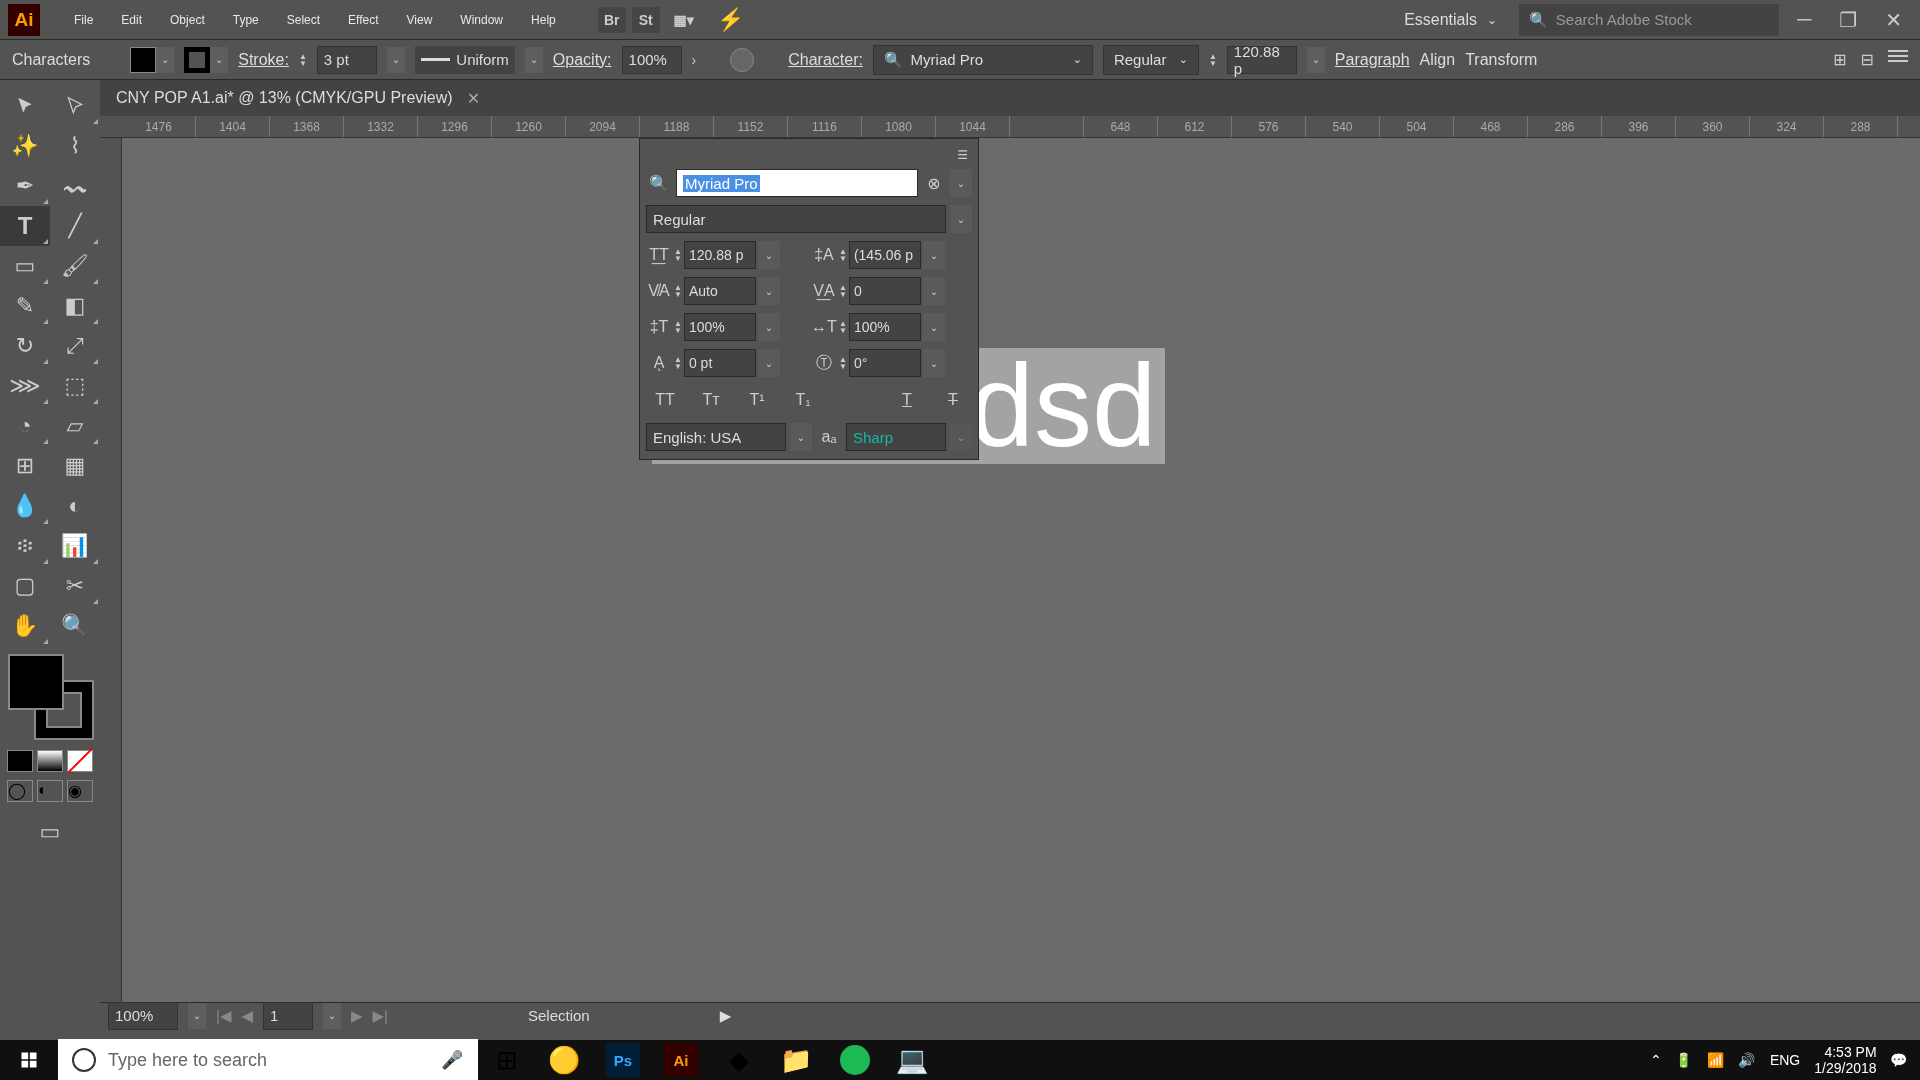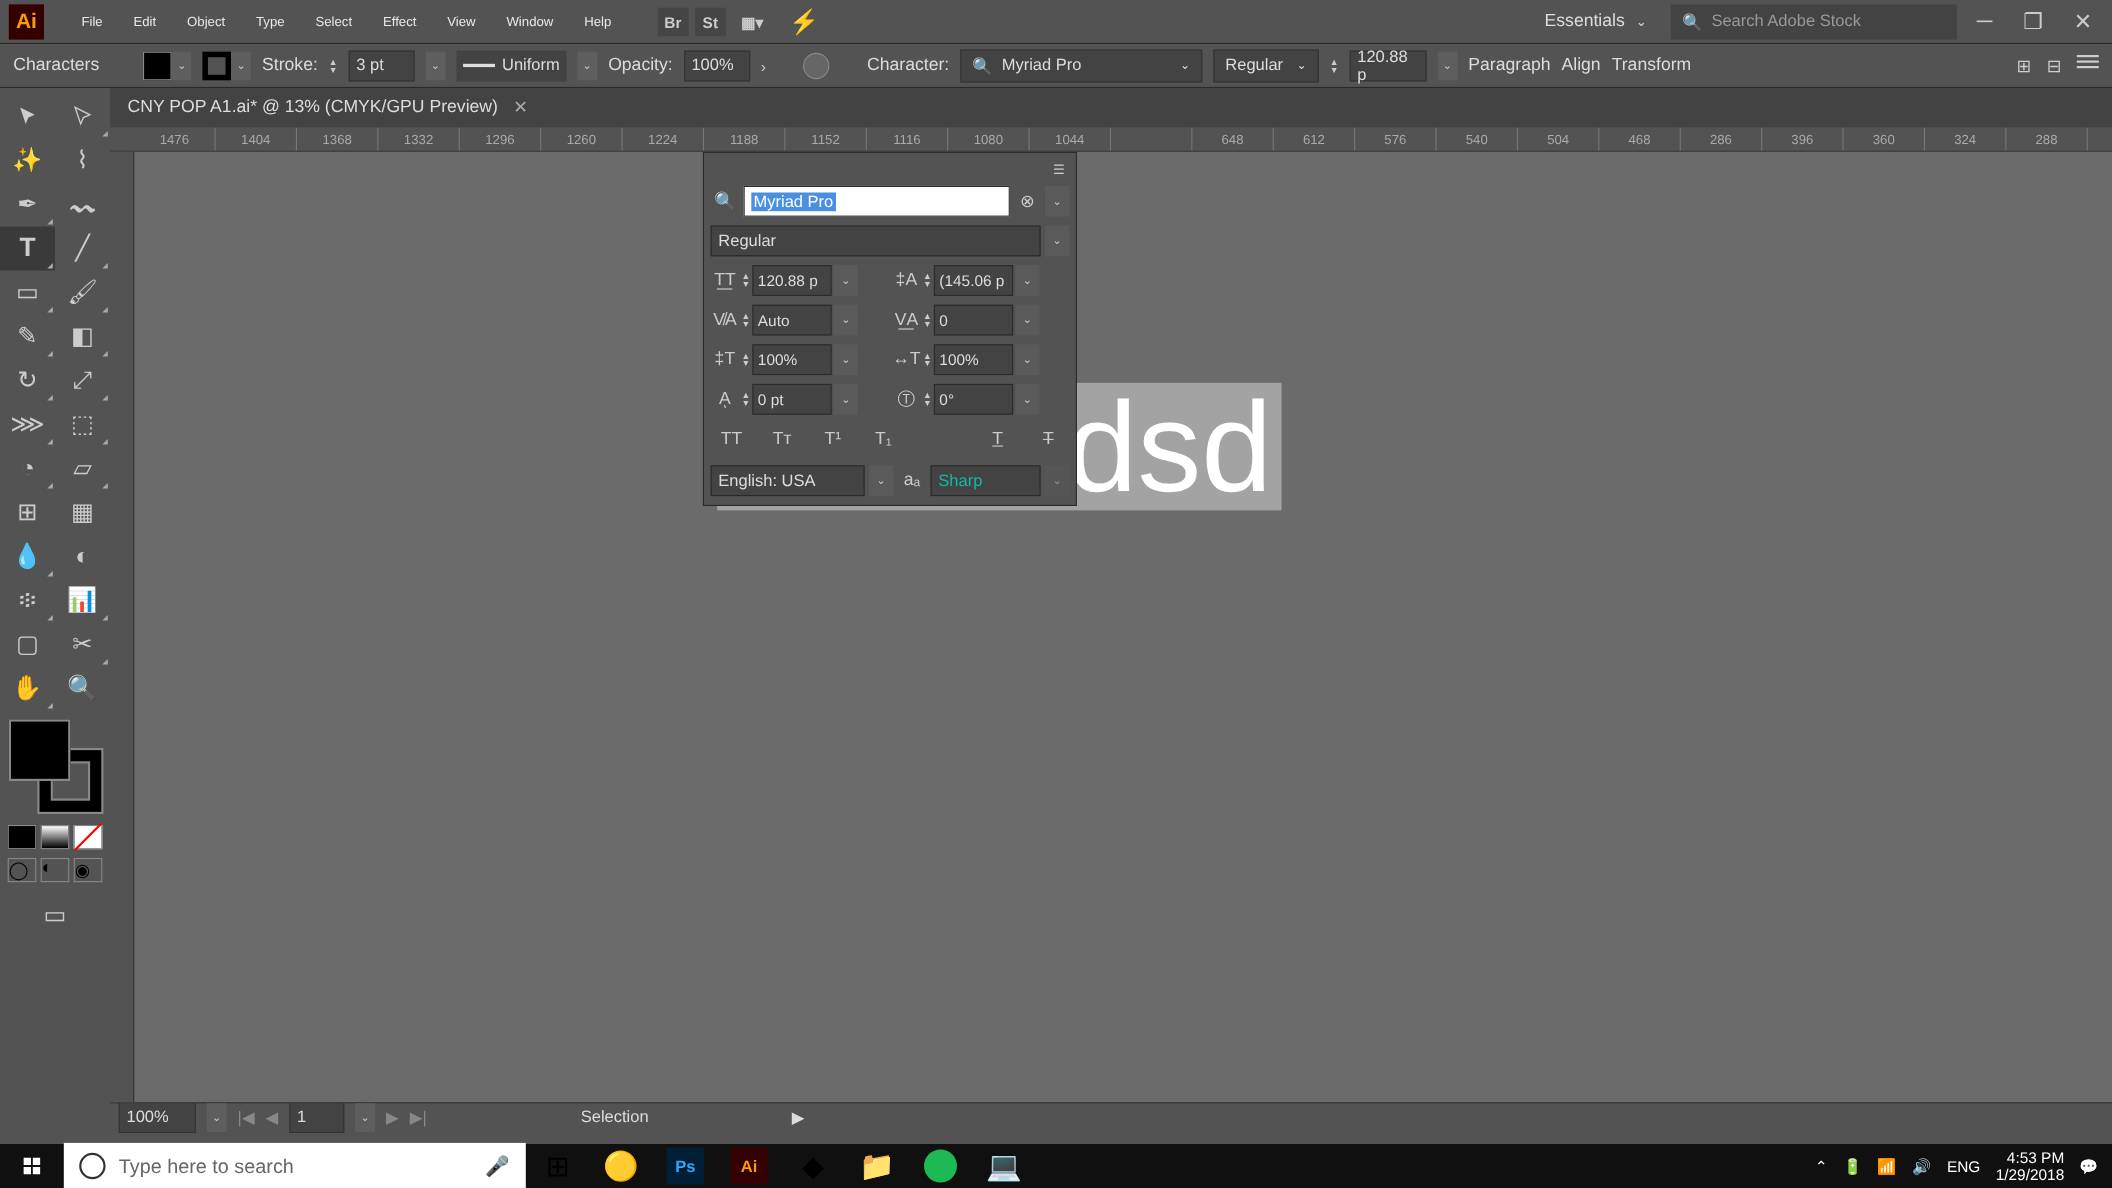--- a/index.html
+++ b/index.html
@@ -6,21 +6,21 @@
 html,body{width:1920px;height:1080px;overflow:hidden;background:#535353}
 .menubar{height:40px;background:#535353;display:flex;align-items:center;padding:0 8px;border-bottom:1px solid #2a2a2a}
 .ai-logo{width:32px;height:32px;background:#330000;color:#ff9a00;font-weight:bold;font-size:19px;display:flex;align-items:center;justify-content:center;margin-right:20px}
 .menu-item{color:#e8e8e8;font-size:12px;padding:6px 14px;cursor:pointer}
 .menu-right{margin-left:auto;display:flex;align-items:center;gap:8px}
 .sq-btn{width:28px;height:26px;background:#454545;color:#ccc;display:flex;align-items:center;justify-content:center;font-size:14px;font-weight:bold}
 .workspace-sel{background:transparent;color:#ddd;padding:6px 14px;font-size:16px;display:flex;align-items:center;gap:10px}
 .search-stock{background:#434343;width:260px;height:32px;display:flex;align-items:center;padding:0 10px;color:#999;font-size:15px;gap:8px}
 .win-ctrl{color:#ccc;font-size:20px;padding:0 10px;cursor:pointer}
 .controlbar{height:40px;background:#535353;display:flex;align-items:center;padding:0 12px;gap:10px;border-bottom:1px solid #2a2a2a}
-.ctrl-label{color:#ddd;font-size:16px;}
+.ctrl-label{color:#ddd;font-size:16px;text-decoration:underline}
 .ctrl-label-plain{color:#ddd;font-size:16px}
 .swatch{width:26px;height:26px;background:#000;border:1px solid #888;position:relative}
 .dd-arrow{width:18px;height:26px;background:#5e5e5e;color:#ccc;display:flex;align-items:center;justify-content:center;font-size:10px}
 .num-input{background:#434343;color:#ddd;border:1px solid #333;height:28px;padding:0 6px;font-size:15px;display:flex;align-items:center}
 .stroke-profile{width:100px;height:28px;background:#434343;display:flex;align-items:center;padding:0 6px;color:#ddd;font-size:15px;gap:6px}
 .stroke-line{width:52px;height:3px;background:#ddd}
 .globe{width:24px;height:24px;border-radius:50%;background:#666;border:1px solid #888}
 .font-sel{background:#434343;height:30px;display:flex;align-items:center;padding:0 10px;color:#ddd;font-size:15px;gap:8px;border:1px solid #333}
 .spin{display:flex;flex-direction:column;font-size:8px;color:#ccc;line-height:7px}
 .main{display:flex;height:calc(100% - 80px - 52px)}
@@ -255,21 +255,21 @@
       <span>CNY POP A1.ai* @ 13% (CMYK/GPU Preview)</span>
       <span class="close-x">✕</span>
     </div>
     <div class="ruler-h">
       <div class="ruler-tick">1476</div>
         <div class="ruler-tick">1404</div>
         <div class="ruler-tick">1368</div>
         <div class="ruler-tick">1332</div>
         <div class="ruler-tick">1296</div>
         <div class="ruler-tick">1260</div>
-        <div class="ruler-tick">1224</div>
+        <div class="ruler-tick">2094</div>
         <div class="ruler-tick">1188</div>
         <div class="ruler-tick">1152</div>
         <div class="ruler-tick">1116</div>
         <div class="ruler-tick">1080</div>
         <div class="ruler-tick">1044</div>
         <div class="ruler-tick"></div>
         <div class="ruler-tick">648</div>
         <div class="ruler-tick">612</div>
         <div class="ruler-tick">576</div>
         <div class="ruler-tick">540</div>

